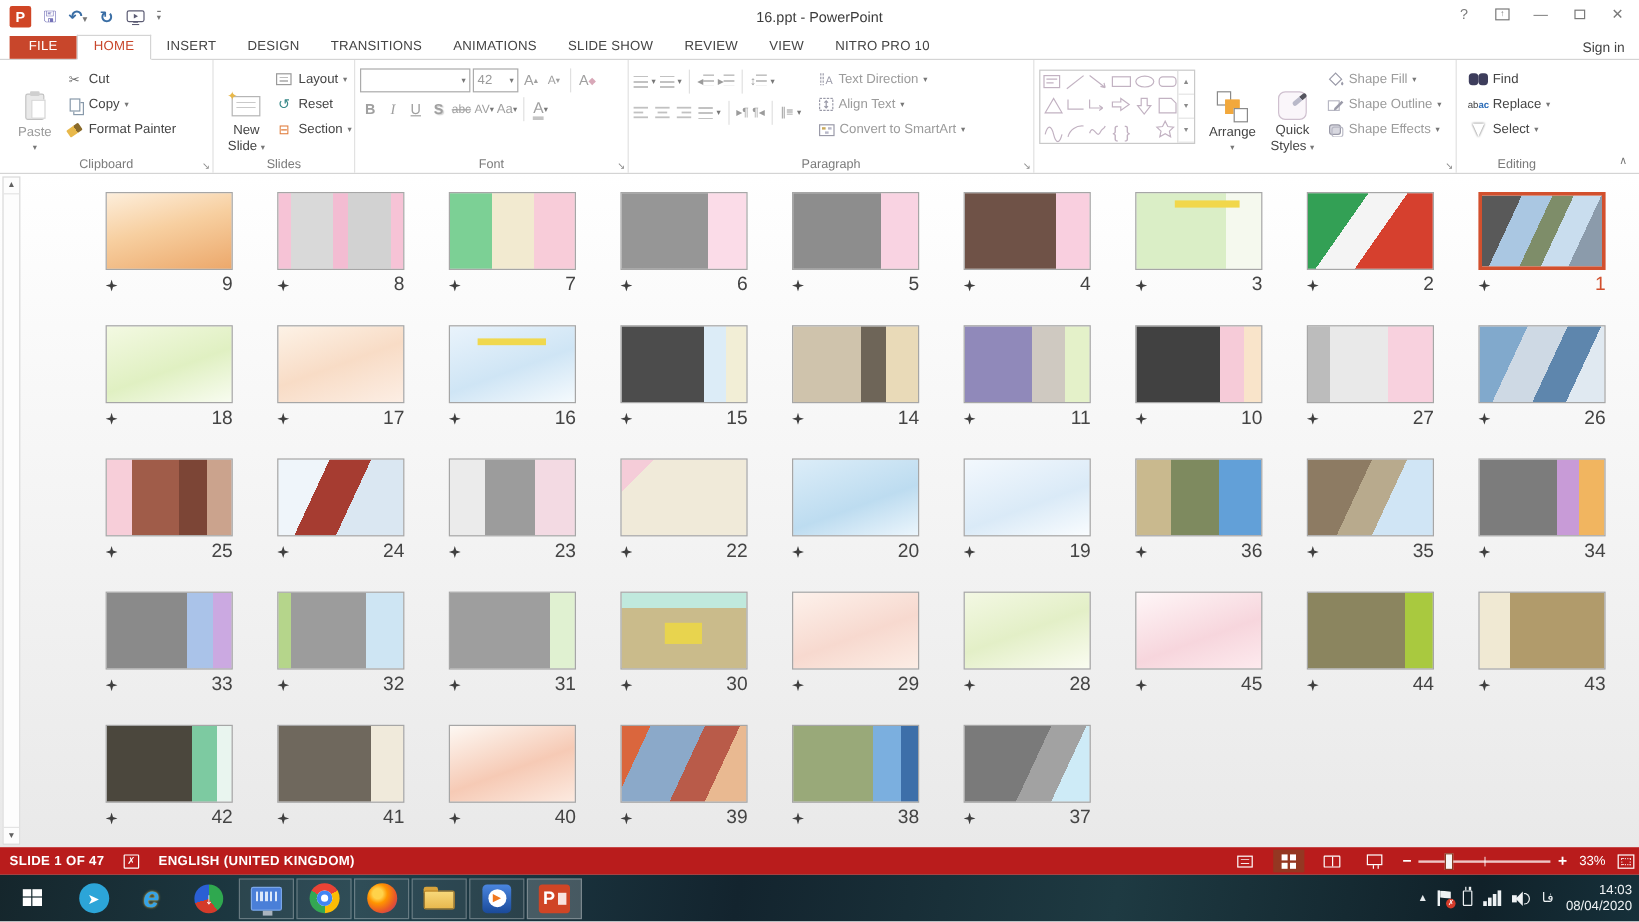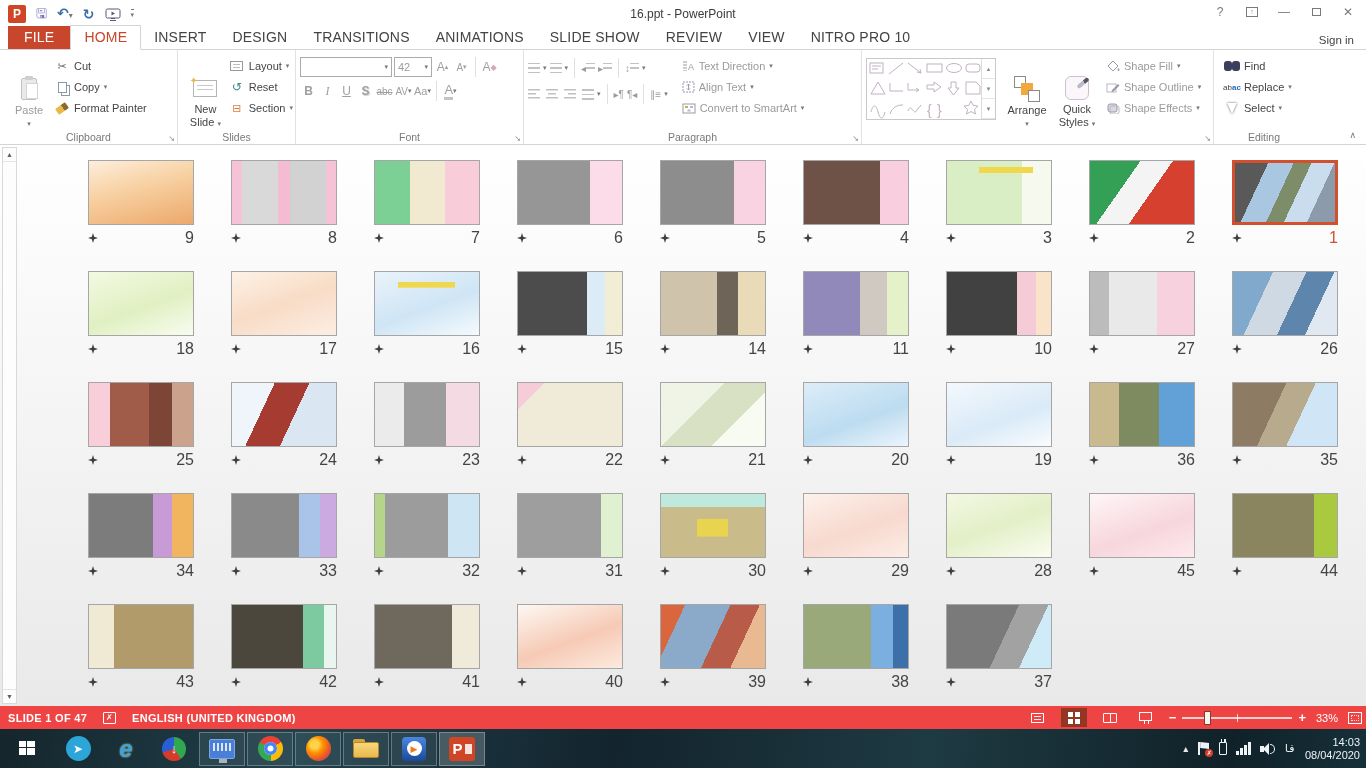--- a/index.html
+++ b/index.html
@@ -14,21 +14,21 @@
 .qat-dd{font-size:8px;color:#777}
 .qat-more{border-top:1px solid #777;font-size:7px;color:#777;padding-top:1px}
 .title-text{position:absolute;left:0;right:0;text-align:center;font-size:12px;color:#3b3b3b}
 .win-controls{position:absolute;right:4px;top:2px;display:flex;gap:4px}
 .win-btn{width:28px;height:20px;display:flex;align-items:center;justify-content:center;color:#7a7a7a;font-size:12px}
 .restore-ic{width:9px;height:8px;border:1px solid #7a7a7a;position:relative;background:#fff}
 .restore-ic:before{content:"";position:absolute;left:2px;top:-3px;width:9px;height:8px;border:1px solid #7a7a7a;z-index:-1}
 .ribbonopt-ic{width:12px;height:10px;border:1px solid #7a7a7a;font-size:7px;line-height:8px;text-align:center;color:#7a7a7a}
 
 #tabrow{height:22px;background:#fff;display:flex;align-items:flex-end;border-bottom:1px solid #d4d4d4;position:relative}
-.tab{font-size:14px;color:#444;padding:3px 13px 4px;letter-spacing:.2px}
+.tab{font-size:11px;color:#444;padding:3px 13px 4px;letter-spacing:.2px}
 .tab-file{background:#C8462B;color:#fff;padding:3px 16px 4px;margin-left:8px}
 .tab-active{background:#fff;color:#C8462B;border:1px solid #d4d4d4;border-bottom:1px solid #fff;margin-bottom:-1px}
 .sign-in{position:absolute;right:12px;bottom:3px;font-size:11.5px;color:#444}
 
 #ribbon{height:95px;background:#fff;border-bottom:1px solid #d4d4d4;display:flex;position:relative}
 .grp{position:relative;border-right:1px solid #e2e2e2;padding:3px 2px 14px 4px;display:flex}
 .grp-label{position:absolute;bottom:1px;left:0;right:0;text-align:center;font-size:10.5px;color:#7a7a7a}
 .launcher{position:absolute;right:2px;bottom:1px;font-size:8px;color:#8c8c8c}
 .bigbtn{width:50px;display:flex;flex-direction:column;align-items:center;justify-content:flex-end;font-size:11px;color:#444;text-align:center;line-height:13px;padding-top:3px}
 .bigbtn .bicon{height:30px;display:flex;align-items:center;justify-content:center}
@@ -95,21 +95,21 @@
 .vs-btn.bot{border-bottom:none;border-top:1px solid #e4e4e4}
 .grid{position:absolute;left:88px;top:15px;display:grid;grid-template-columns:repeat(9,106px);column-gap:37px;row-gap:24px}
 .cell{width:106px}
 .thumb{height:65px;border:1px solid #a6a6a6;background:#fff}
 .thumb.sel{border:3px solid #D2502E}
 .cap{margin-top:4px;height:18px;display:flex;justify-content:space-between;align-items:center}
 .num{font-size:16px;color:#444}
 .num.seln{color:#D2502E}
 .star{display:flex;align-items:center}
 
-#statusbar{height:23px;background:#ef4444;color:#fff;display:flex;align-items:center;position:relative;font-size:11px}
+#statusbar{height:23px;background:#b91c1c;color:#fff;display:flex;align-items:center;position:relative;font-size:11px}
 .sb-left{display:flex;align-items:center;gap:16px;padding-left:8px;font-weight:bold;letter-spacing:.3px}
 .sb-spell{width:13px;height:12px;border:1px solid #fff;border-radius:1px;font-size:8px;line-height:10px;text-align:center;font-weight:normal}
 .sb-right{position:absolute;right:4px;display:flex;align-items:center;gap:10px}
 .sb-view{width:26px;height:19px;display:flex;align-items:center;justify-content:center}
 .sb-view.active{background:#943722}
 .vn-ic{width:13px;height:10px;border:1px solid #fff;background:transparent;position:relative}
 .vn-ic:after{content:"";position:absolute;left:2px;top:2px;right:2px;height:5px;background:repeating-linear-gradient(rgba(255,255,255,.9) 0 1px,transparent 1px 3px)}
 .vs-ic{width:12px;height:12px;display:grid;grid-template-columns:5px 5px;grid-template-rows:5px 5px;gap:2px}
 .vs-ic i{background:#fff}
 .vr-ic{width:14px;height:10px;border:1px solid #fff;border-radius:1px;position:relative}
@@ -731,31 +731,20 @@
         <div class="cap">
           <span class="star">
             <svg viewBox="0 0 12 12" width="10" height="10">
               <path d="M6 0 7.4 4.6 12 6 7.4 7.4 6 12 4.6 7.4 0 6 4.6 4.6Z" fill="#3f3f3f"></path>
             </svg>
           </span>
           <span class="num">22</span>
         </div>
       </div>
       <div class="cell">
-        <div class="thumb" style="background: linear-gradient(135deg, rgb(240, 244, 230) 0px, rgb(240, 244, 230) 38%, rgb(216, 225, 196) 38%, rgb(216, 225, 196) 68%, rgb(247, 251, 241) 68%);"></div>
-        <div class="cap">
-          <span class="star">
-            <svg viewBox="0 0 12 12" width="10" height="10">
-              <path d="M6 0 7.4 4.6 12 6 7.4 7.4 6 12 4.6 7.4 0 6 4.6 4.6Z" fill="#3f3f3f"></path>
-            </svg>
-          </span>
-          <span class="num">21</span>
-        </div>
-      </div>
-      <div class="cell">
         <div class="thumb" style="background: linear-gradient(160deg, rgb(220, 237, 248) 0%, rgb(189, 220, 240) 58%, rgb(235, 245, 252) 100%);"></div>
         <div class="cap">
           <span class="star">
             <svg viewBox="0 0 12 12" width="10" height="10">
               <path d="M6 0 7.4 4.6 12 6 7.4 7.4 6 12 4.6 7.4 0 6 4.6 4.6Z" fill="#3f3f3f"></path>
             </svg>
           </span>
           <span class="num">20</span>
         </div>
       </div>

